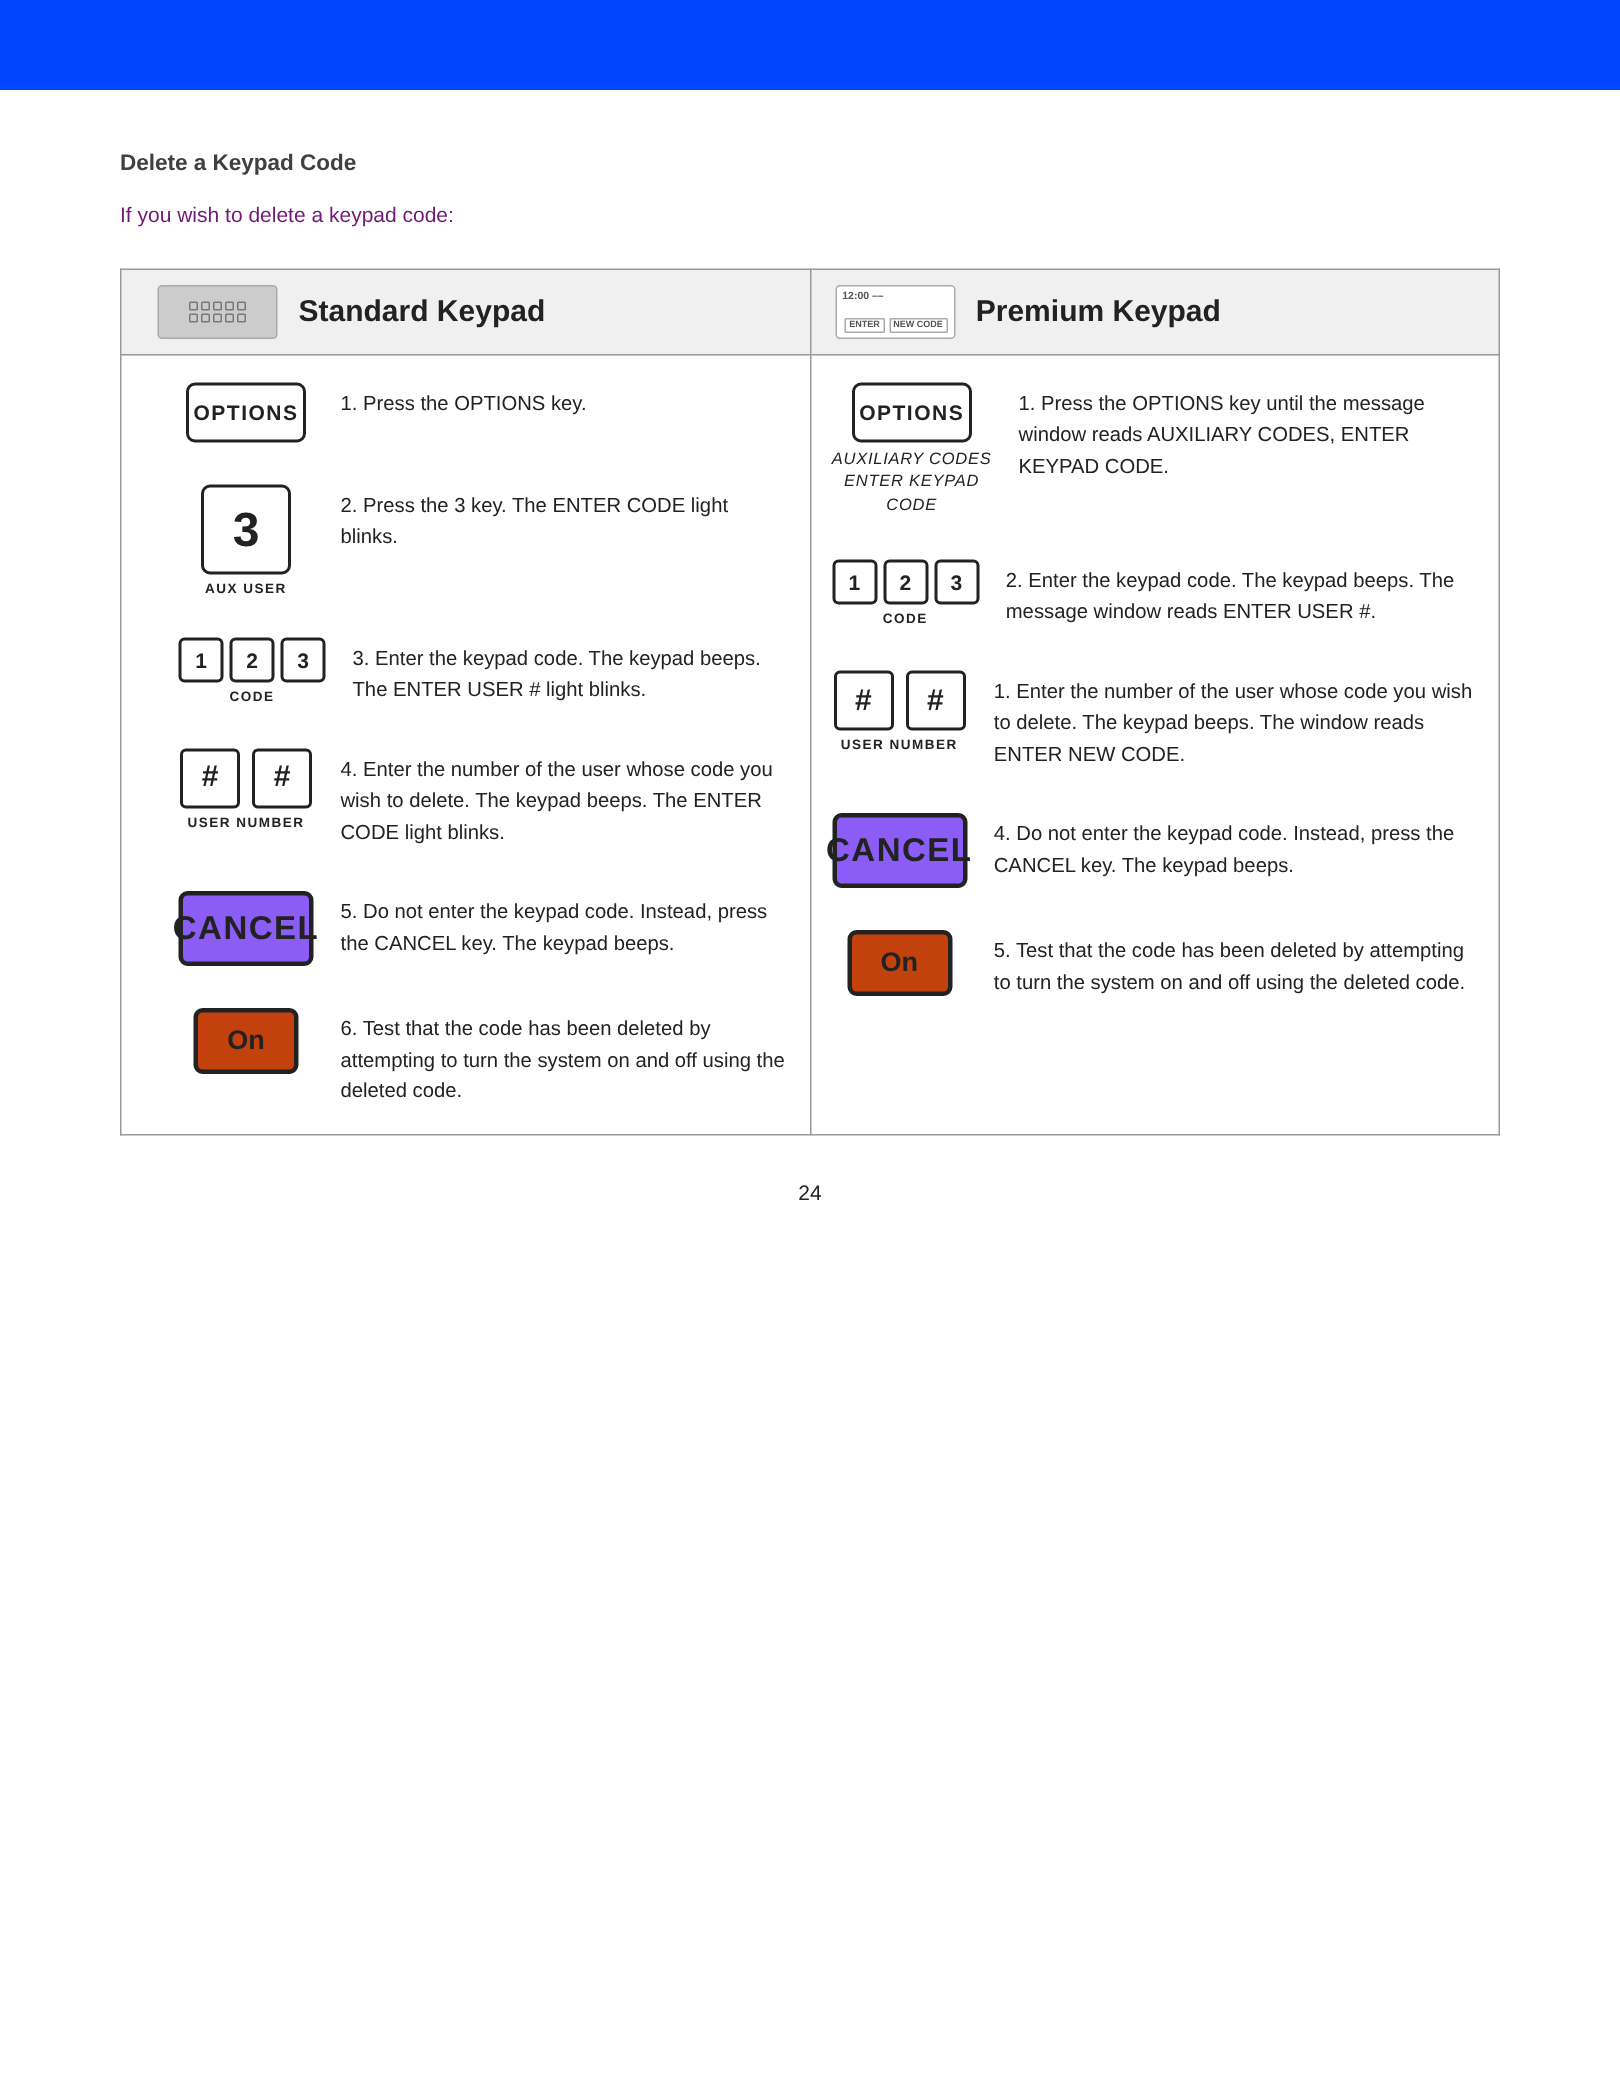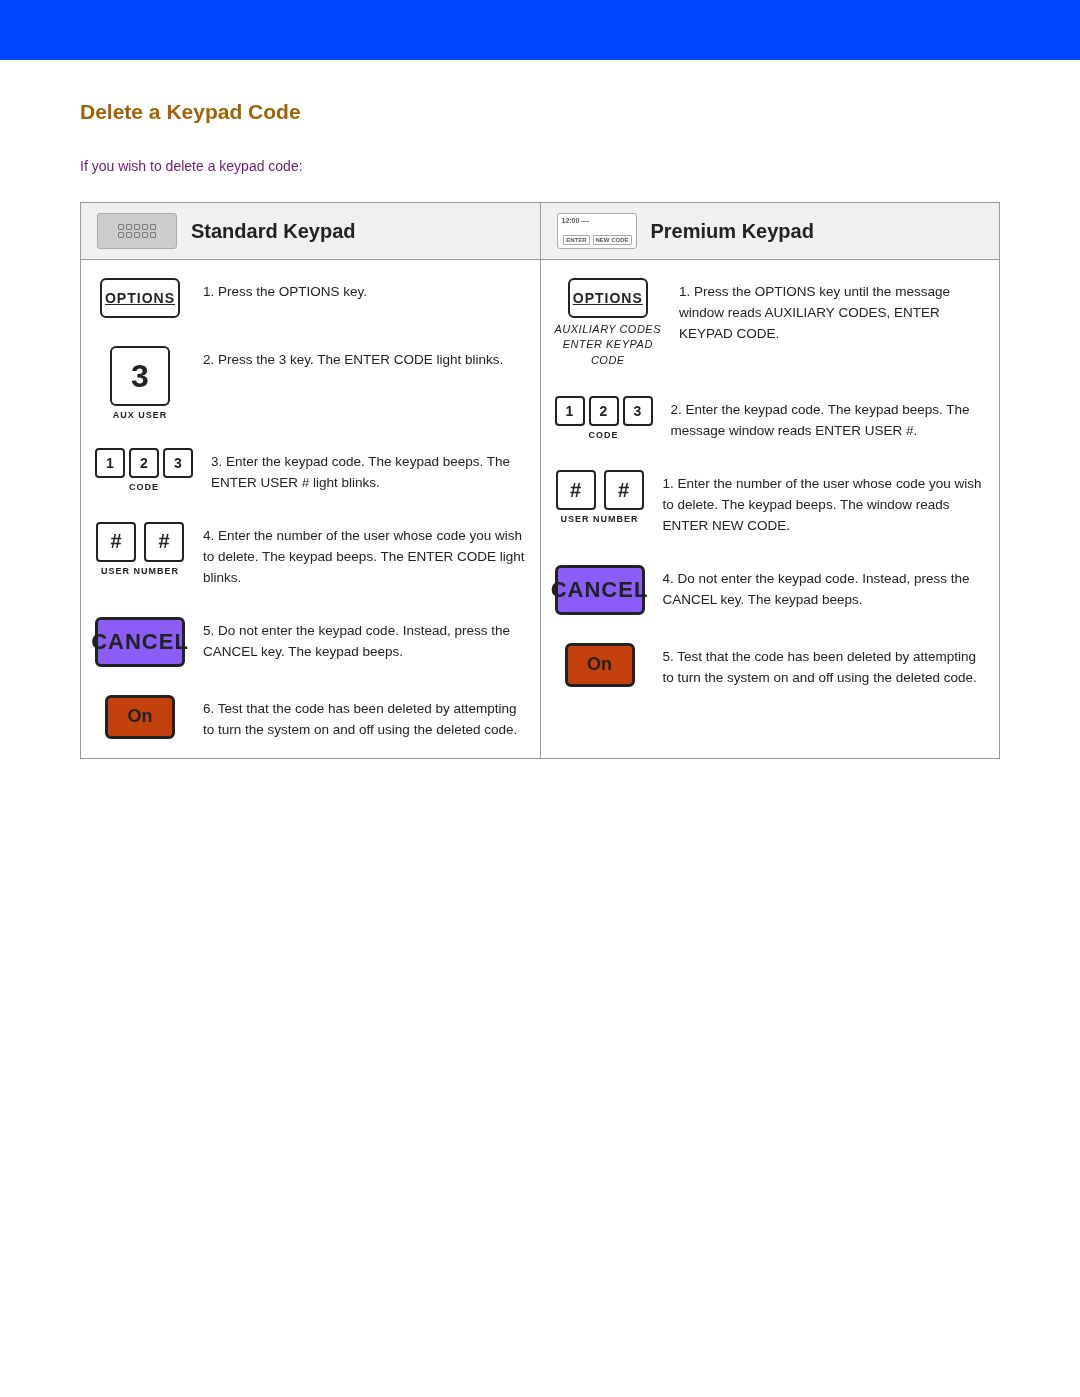--- a/index.html
+++ b/index.html
@@ -13,24 +13,24 @@
     }
     .top-bar {
       background: #0044ff;
       height: 60px;
       width: 100%;
     }
     .page-content {
       padding: 40px 80px 60px 80px;
     }
     .page-title {
-      color: #a16207;
-      font-size: 21px;
-      font-weight: bold;
-      margin-bottom: 34px;
+      color: #404040;
+      font-size: 15px;
+      font-weight: bold;
+      margin-bottom: 18px;
     }
     .intro-text {
       font-size: 14px;
       margin-bottom: 28px;
       color: #701a75;
     }
     .main-table {
       width: 100%;
       border: 1px solid #999;
       border-collapse: collapse;
@@ -107,21 +107,20 @@
       align-items: center;
       justify-content: center;
       background: #fff;
     }
     .key-options {
       width: 80px;
       height: 40px;
       font-size: 14px;
       font-weight: bold;
       letter-spacing: 1px;
-      text-decoration: underline;
     }
     .key-3 {
       width: 60px;
       height: 60px;
       font-size: 32px;
       font-weight: bold;
     }
     .key-label {
       font-size: 9px;
       font-weight: bold;
@@ -203,20 +202,21 @@
       line-height: 1.4;
     }
     .page-number {
       text-align: center;
       margin-top: 30px;
       font-size: 14px;
       color: #222;
     }
     .col-left {
       width: 50%;
+      padding-left: 24px;
     }
     .col-right {
       width: 50%;
     }
     .hash-pair {
       display: flex;
       gap: 8px;
     }
   </style>
 </head>
@@ -376,13 +376,14 @@
             </div>
             <div class="step-text">5. Test that the code has been deleted by attempting to turn the system on and off using the deleted code.</div>
           </div>
 
         </div>
       </td>
     </tr>
   </tbody>
     </table>
 
+  <div class="page-number">24</div>
 </div>
 
 </body></html>

